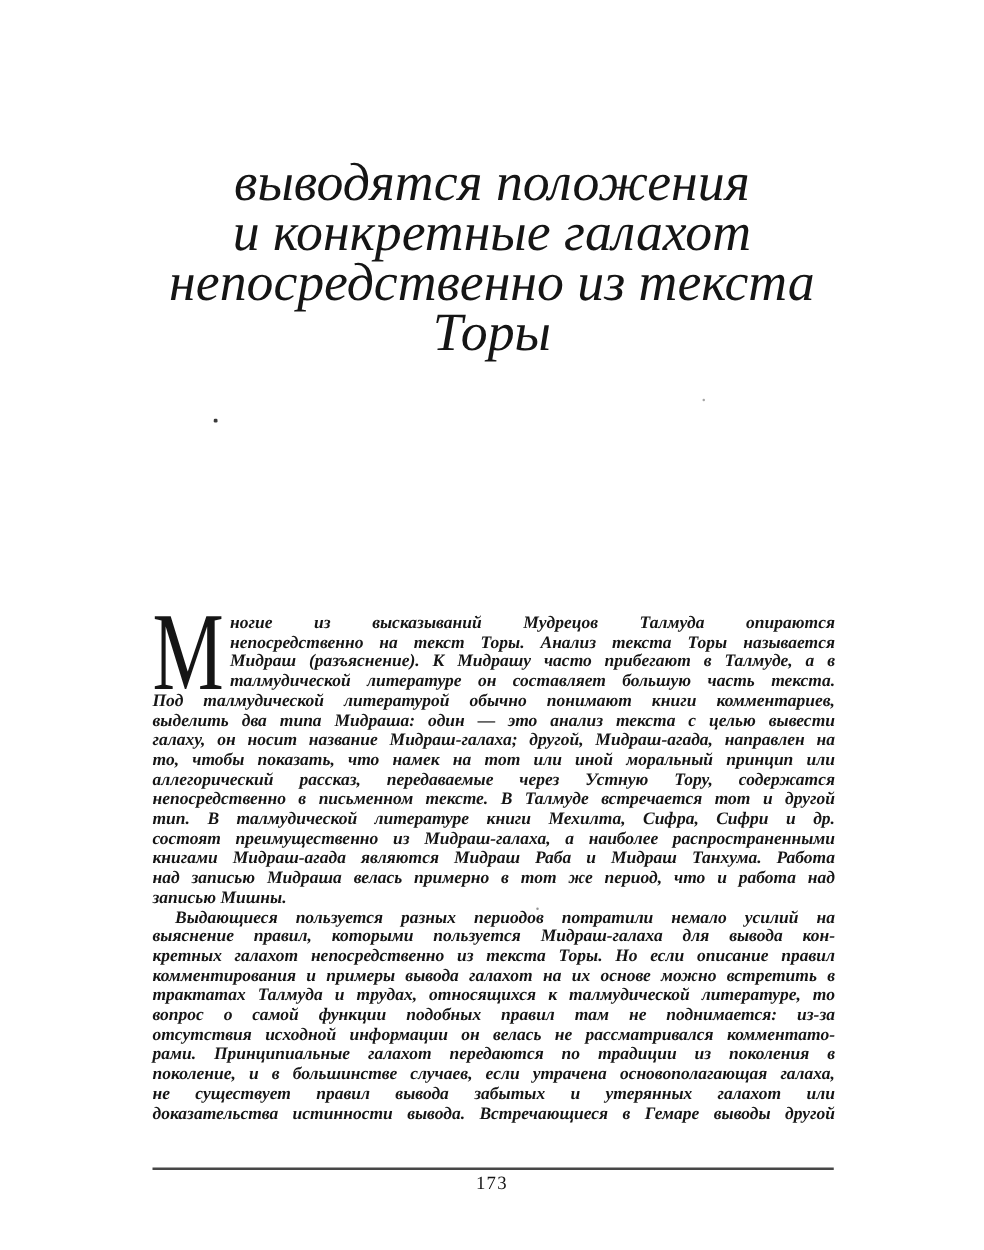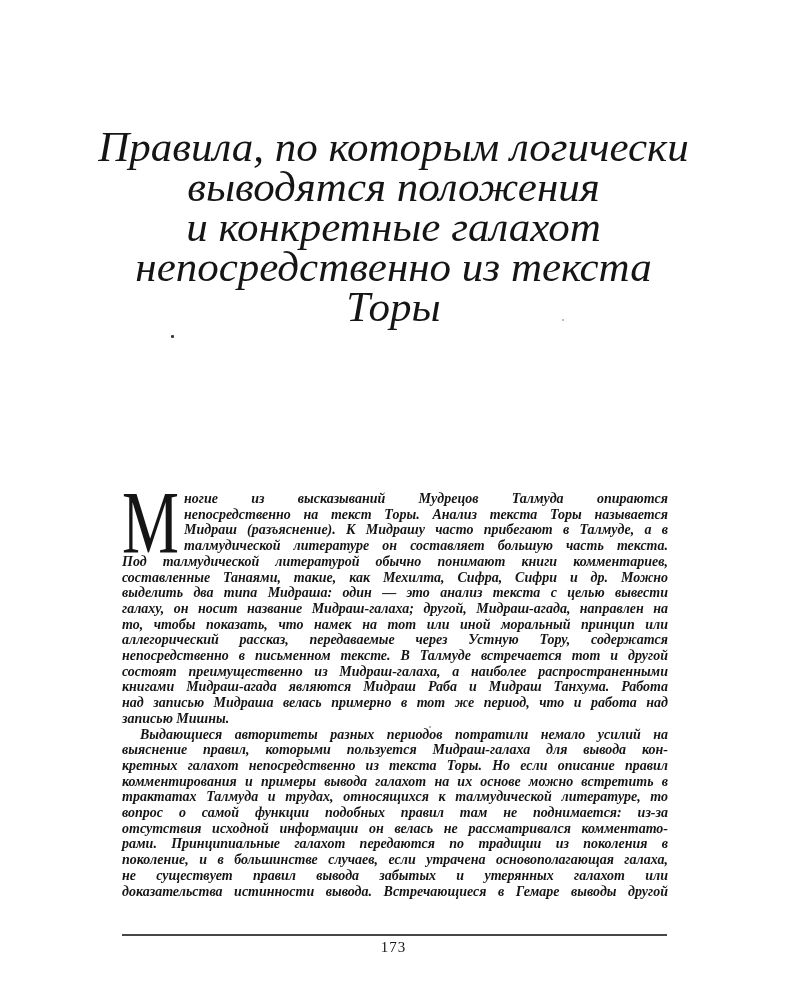--- a/index.html
+++ b/index.html
@@ -90,53 +90,52 @@
   .speck.s1 { left: 171px; top: 335px; }
   .speck.s2 { left: 429px; top: 726px; width: 2px; height: 2px; opacity: .55; }
   .speck.s3 { left: 562px; top: 319px; width: 2px; height: 2px; opacity: .45; }
 </style>
 </head>
 <body>
 
 <div class="page">
 
   <h1 class="title">
-      <div class="title-line">Правила, по которым логически</div>
       <div class="title-line">выводятся положения</div>
       <div class="title-line">и конкретные галахот</div>
       <div class="title-line">непосредственно из текста</div>
       <div class="title-line">Торы</div>
     </h1>
 
   <div class="body-block">
     <section class="para para1">
       <span class="dropcap">
         <span class="glyph">М</span>
       </span>
       <div>
           <div class="line">ногие из высказываний Мудрецов Талмуда опираются</div>
           <div class="line">непосредственно на текст Торы. Анализ текста Торы называется</div>
           <div class="line">Мидраш (разъяснение). К Мидрашу часто прибегают в Талмуде, а в</div>
           <div class="line">талмудической литературе он составляет большую часть текста.</div>
           <div class="line">Под талмудической литературой обычно понимают книги комментариев,</div>
-          <div class="line">составленные Танаями, такие, как Мехилта, Сифра, Сифри и др. Можно</div>
           <div class="line">выделить два типа Мидраша: один — это анализ текста с целью вывести</div>
           <div class="line">галаху, он носит название Мидраш-галаха; другой, Мидраш-агада, направлен на</div>
           <div class="line">то, чтобы показать, что намек на тот или иной моральный принцип или</div>
           <div class="line">аллегорический рассказ, передаваемые через Устную Тору, содержатся</div>
           <div class="line">непосредственно в письменном тексте. В Талмуде встречается тот и другой</div>
+          <div class="line">тип. В талмудической литературе книги Мехилта, Сифра, Сифри и др.</div>
           <div class="line">состоят преимущественно из Мидраш-галаха, а наиболее распространенными</div>
           <div class="line">книгами Мидраш-агада являются Мидраш Раба и Мидраш Танхума. Работа</div>
           <div class="line">над записью Мидраша велась примерно в тот же период, что и работа над</div>
           <div class="line">записью Мишны.</div>
         </div>
     </section>
     <section class="para para2">
       <div>
-          <div class="line">Выдающиеся авторитеты разных периодов потратили немало усилий на</div>
+          <div class="line">Выдающиеся пользуется разных периодов потратили немало усилий на</div>
           <div class="line">выяснение правил, которыми пользуется Мидраш-галаха для вывода кон-</div>
           <div class="line">кретных галахот непосредственно из текста Торы. Но если описание правил</div>
           <div class="line">комментирования и примеры вывода галахот на их основе можно встретить в</div>
           <div class="line">трактатах Талмуда и трудах, относящихся к талмудической литературе, то</div>
           <div class="line">вопрос о самой функции подобных правил там не поднимается: из-за</div>
           <div class="line">отсутствия исходной информации он велась не рассматривался комментато-</div>
           <div class="line">рами. Принципиальные галахот передаются по традиции из поколения в</div>
           <div class="line">поколение, и в большинстве случаев, если утрачена основополагающая галаха,</div>
           <div class="line">не существует правил вывода забытых и утерянных галахот или</div>
           <div class="line">доказательства истинности вывода. Встречающиеся в Гемаре выводы другой</div>

